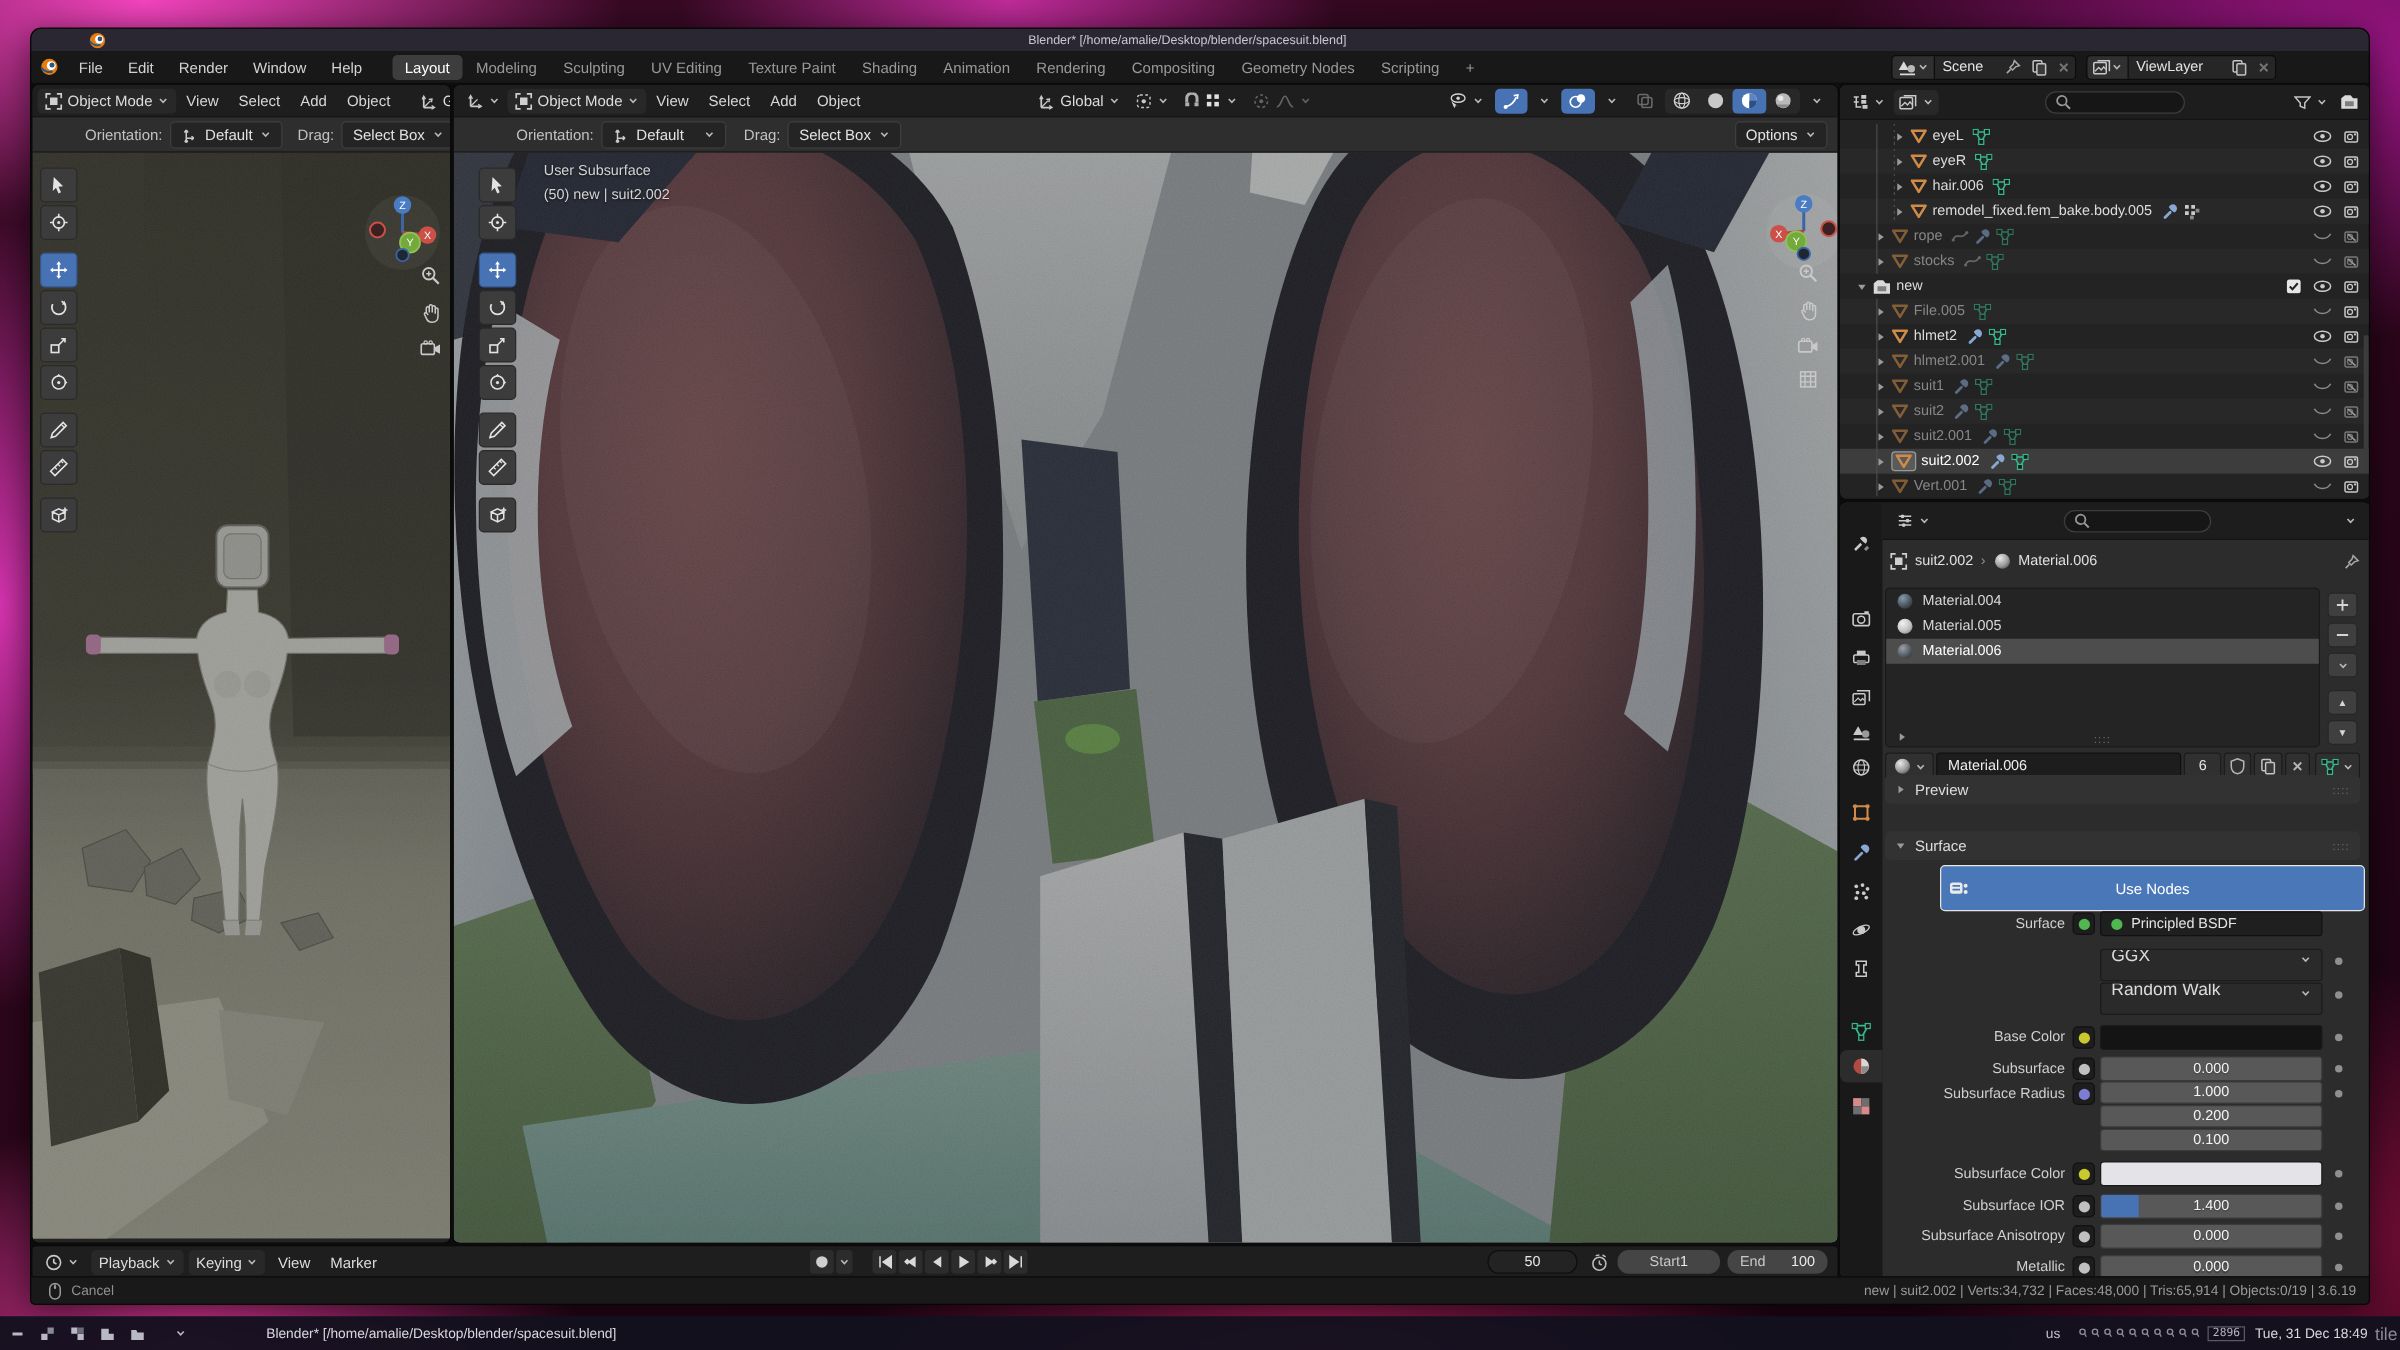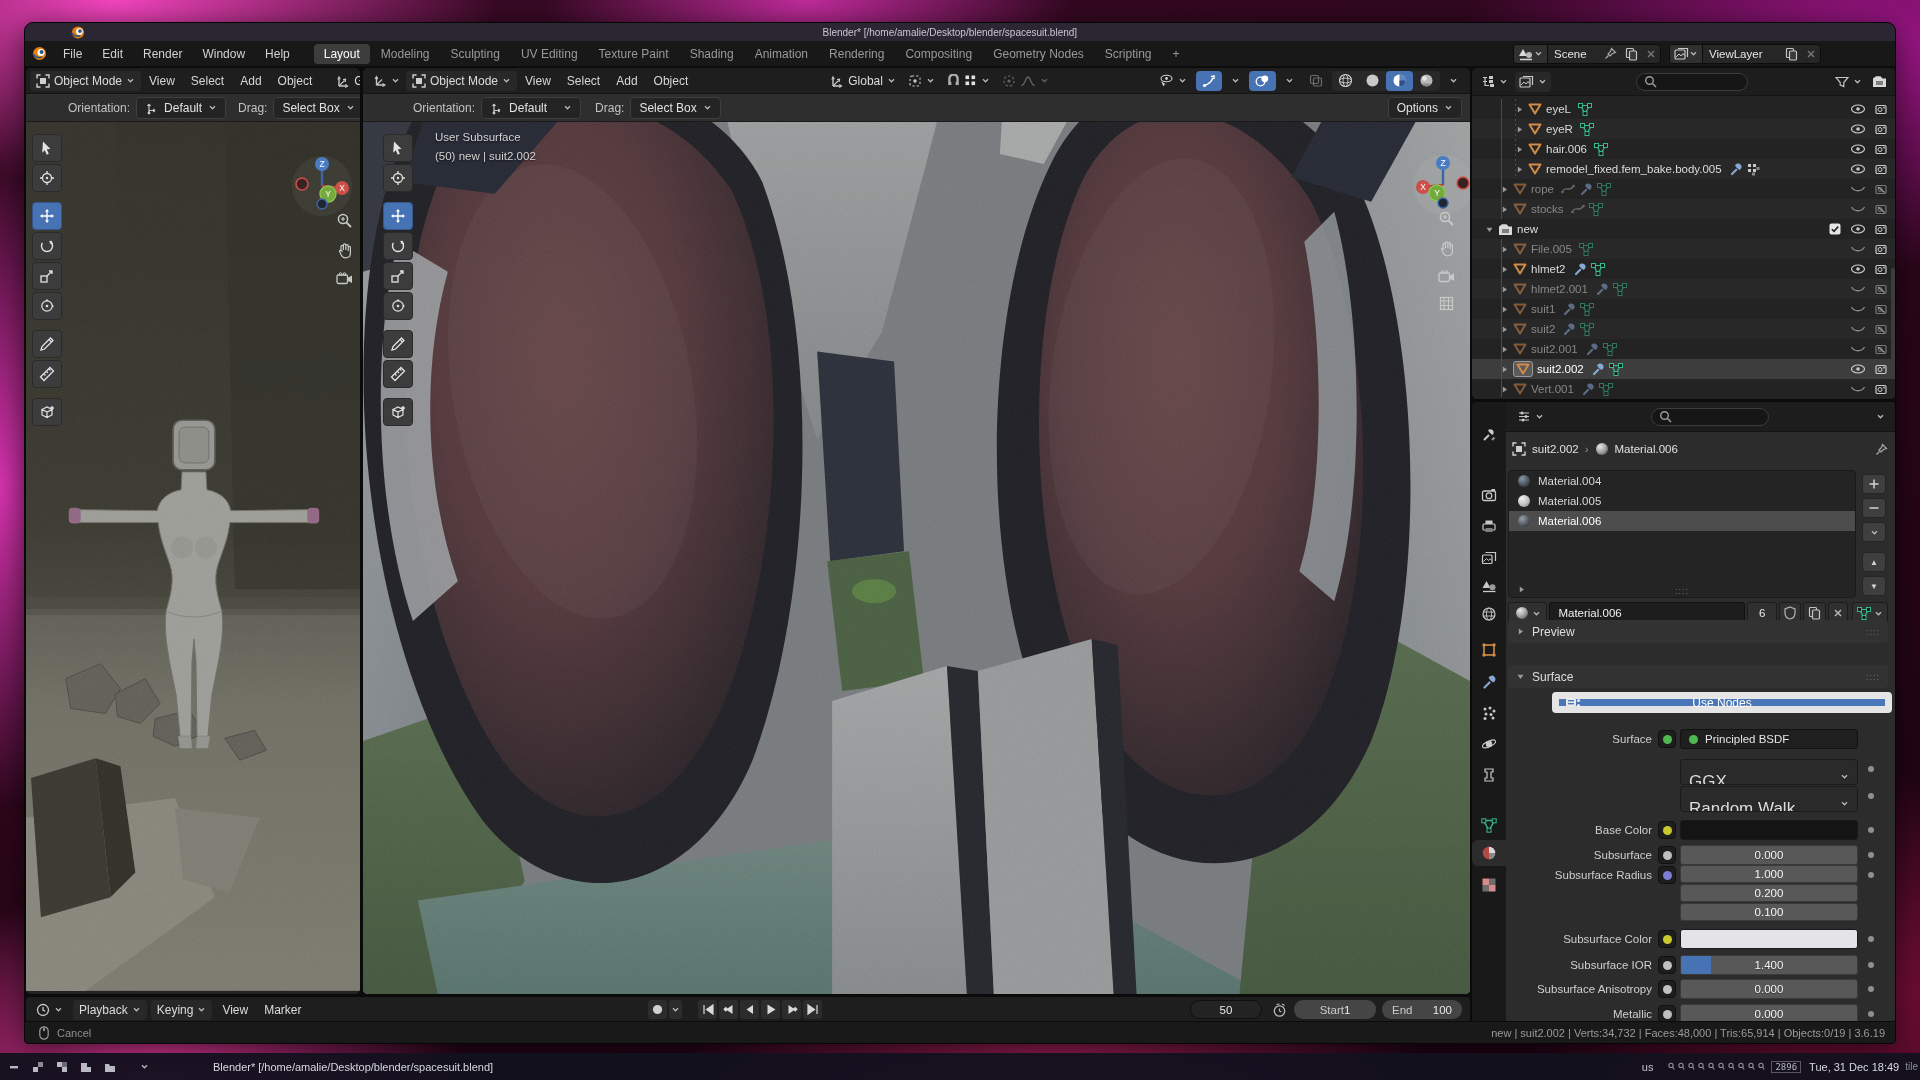--- a/index.html
+++ b/index.html
@@ -93,30 +93,30 @@
   .grip{margin-left:auto;color:#6f6f6f;font-size:9px;letter-spacing:1px;}
   .pcontent{position:absolute;left:34px;right:4px;top:0;bottom:0;}
   .pfield{position:absolute;left:0;width:388px;height:20px;}
   .pf-label{position:absolute;left:0;width:146px;top:0;height:20px;display:flex;align-items:center;justify-content:flex-end;color:#cfcfcf;font-size:11.5px;white-space:nowrap;}
   .socket{position:absolute;left:152px;top:1px;width:18px;height:18px;background:#1d1d1d;border:1px solid #111;border-radius:4px;display:flex;align-items:center;justify-content:center;}
   .socket i{width:9px;height:9px;border-radius:50%;display:block;}
   .widget{position:absolute;left:174px;width:178px;height:20px;border-radius:3px;overflow:hidden;}
   .w-slider{background:#585858;border:1px solid #3a3a3a;}
   .w-slider .fill{position:absolute;left:0;top:0;bottom:0;background:#4772b3;}
   .w-slider .val{position:absolute;inset:0;display:flex;align-items:center;justify-content:center;color:#f4f4f4;font-size:11.5px;text-shadow:0 1px 1px rgba(0,0,0,.4);}
-  .w-select{background:#2a2a2a;border:1px solid #1b1b1b;display:flex;align-items:flex-start;padding:12px 8px;color:#dcdcdc;font-size:17px;}
+  .w-select{background:#2a2a2a;border:1px solid #1b1b1b;display:flex;align-items:flex-end;padding:12px 8px;color:#dcdcdc;font-size:14px;}
   .w-node{background:#1f1f1f;border:1px solid #121212;display:flex;align-items:center;gap:7px;padding:0 8px;color:#e4e4e4;font-size:11.5px;}
   .deco{position:absolute;left:362px;top:7px;width:6px;height:6px;border-radius:50%;background:#8f8f8f;}
   .vecrow{position:absolute;left:174px;width:178px;height:18px;background:#585858;border:1px solid #3a3a3a;border-radius:3px;display:flex;align-items:center;justify-content:center;color:#f4f4f4;font-size:11.5px;}
-  .usenodes{position:absolute;left:46px;width:340px;height:21px;background:#4a77b7;border:7px solid #e5e5e5;border-radius:4px;display:flex;align-items:center;justify-content:center;color:#fff;font-size:12px;}
+  .usenodes{position:absolute;left:46px;width:340px;height:37px;background:#4a77b7;border:1px solid #e5e5e5;border-radius:4px;display:flex;align-items:center;justify-content:center;color:#fff;font-size:12px;}
   .usenodes .ic{position:absolute;left:6px;display:flex;}
   
   .statusbar{position:absolute;left:0;bottom:0;right:0;height:22px;background:#191919;border-top:1px solid #0b0b0b;display:flex;align-items:center;font-size:11px;color:#8f8f8f;}
   .taskbar{position:absolute;left:0;top:1053px;width:1920px;height:27px;background:rgba(19,17,30,.96);display:flex;align-items:center;font-size:11px;color:#c2c2cc;}
-  .tile-sel{font-size:10px;color:#8a8a96;}
+  .tile-sel{font-size:14px;color:#8a8a96;}
   .mono{font-family:"DejaVu Sans Mono","Liberation Mono",monospace;}
 </style>
 </head>
 <body>
 
 <div class="screen">
   <div class="wallpaper"></div>
 
   <div class="bwin">
 

